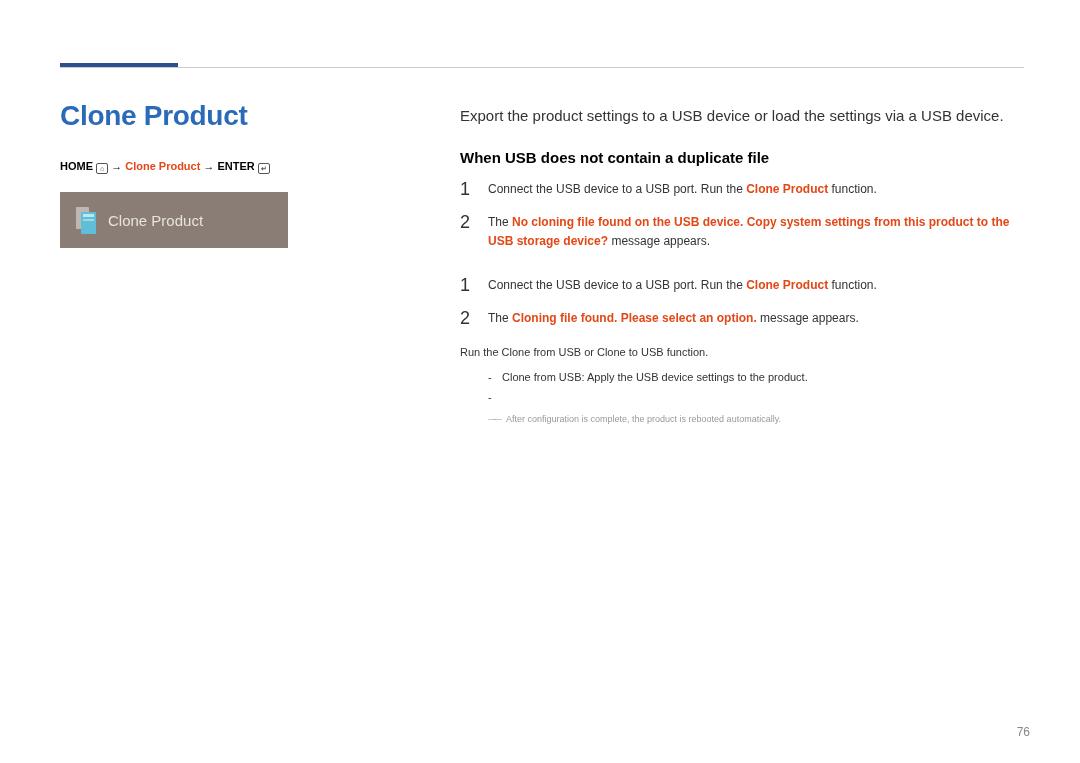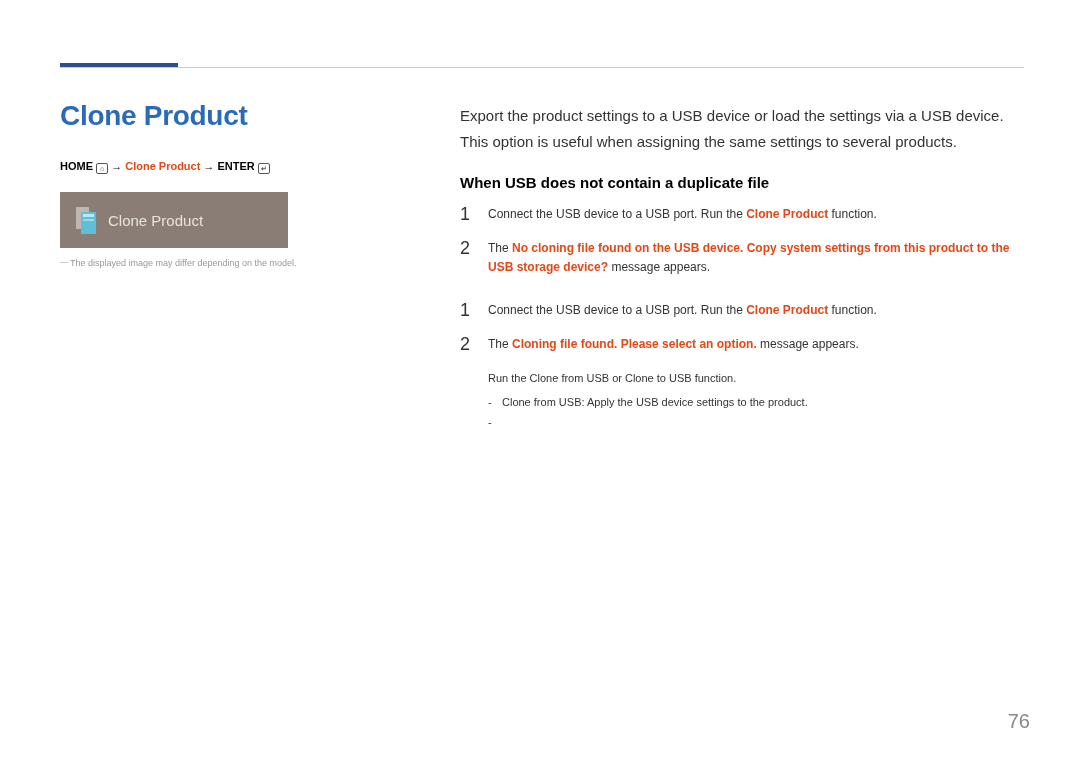--- a/index.html
+++ b/index.html
@@ -168,30 +168,29 @@
       content: "――";
       position: absolute;
       left: 0;
       top: 0;
       font-size: 8px;
       letter-spacing: -2px;
     }
     .run-line {
       font-size: 11px;
       color: #333;
-      margin-left: 28px;
       margin-top: 8px;
       margin-bottom: 6px;
       line-height: 1.7;
     }
     .page-number {
       position: absolute;
-      bottom: 30px;
+      bottom: 24px;
       right: 50px;
-      font-size: 20px;
+      font-size: 12px;
       color: #888;
       font-weight: 300;
     }
     .section-block {
       margin-bottom: 24px;
     }
   </style>
 </head>
 <body>
 
@@ -219,27 +218,25 @@
         <svg viewBox="0 0 24 32">
           <rect x="2" y="3" width="13" height="22" rx="1" fill="#bfb8b2"></rect>
           <rect x="7" y="8" width="15" height="22" rx="1" fill="#5fbfd9"></rect>
           <rect x="9" y="10" width="11" height="3" fill="#fff" opacity="0.6"></rect>
           <rect x="9" y="15" width="11" height="2" fill="#fff" opacity="0.4"></rect>
         </svg>
       </span>
       <span class="preview-label">Clone Product</span>
     </div>
 
-    <div class="caption-note">The displayed image may differ depending on the model.</div>
   </div>
 
   <div class="right-col">
     <div class="intro-text">
       <span>Export the product settings to a USB device or load the settings via a USB device.</span><br>
-      <span>This option is useful when assigning the same settings to several products.</span>
     </div>
 
     <div class="section-block">
       <div class="section-heading">When USB does not contain a duplicate file</div>
 
       <div class="step-row">
         <div class="step-num">1</div>
         <div class="step-text">
           <span>Connect the USB device to a USB port. Run the </span><span class="orange-bold">Clone Product</span><span> function.</span>
         </div>
@@ -274,17 +271,18 @@
       </div>
 
       <div class="sub-bullet">
         <span class="dash">-</span>
         <span><span class="orange-bold">Clone from USB</span><span>: Apply the USB device settings to the product.</span></span>
       </div>
       <div class="sub-bullet">
         <span class="dash">-</span>
       </div>
 
+      <div class="footnote">After configuration is complete, the product is rebooted automatically.</div>
     </div>
   </div>
 </div>
 
 <div class="page-number">76</div>
 
 </body></html>

